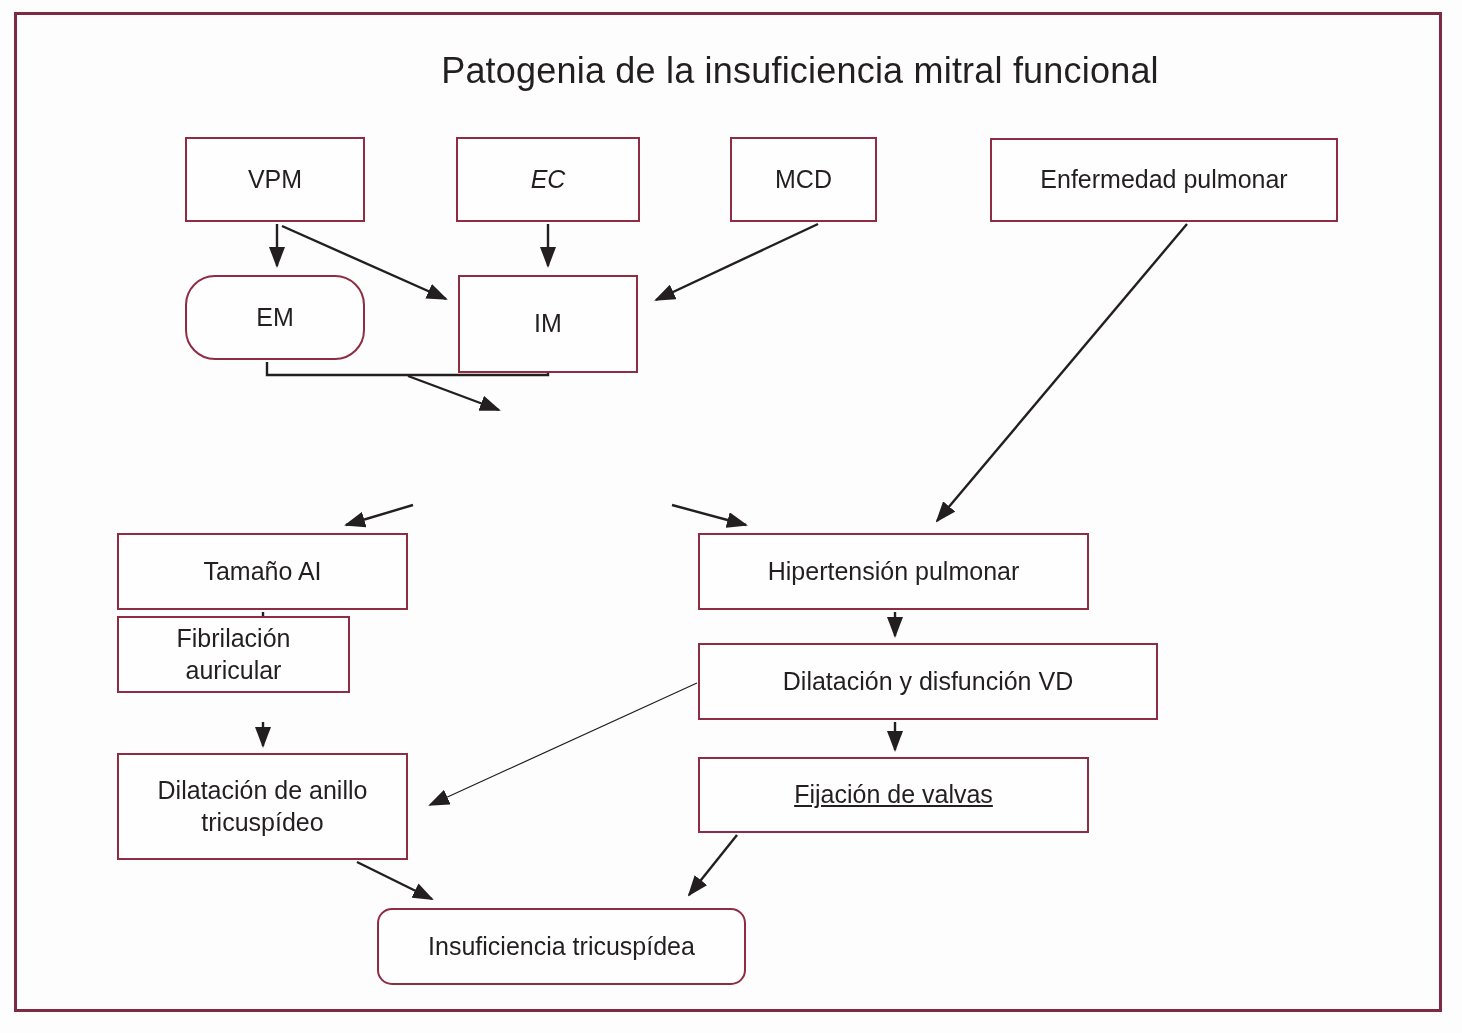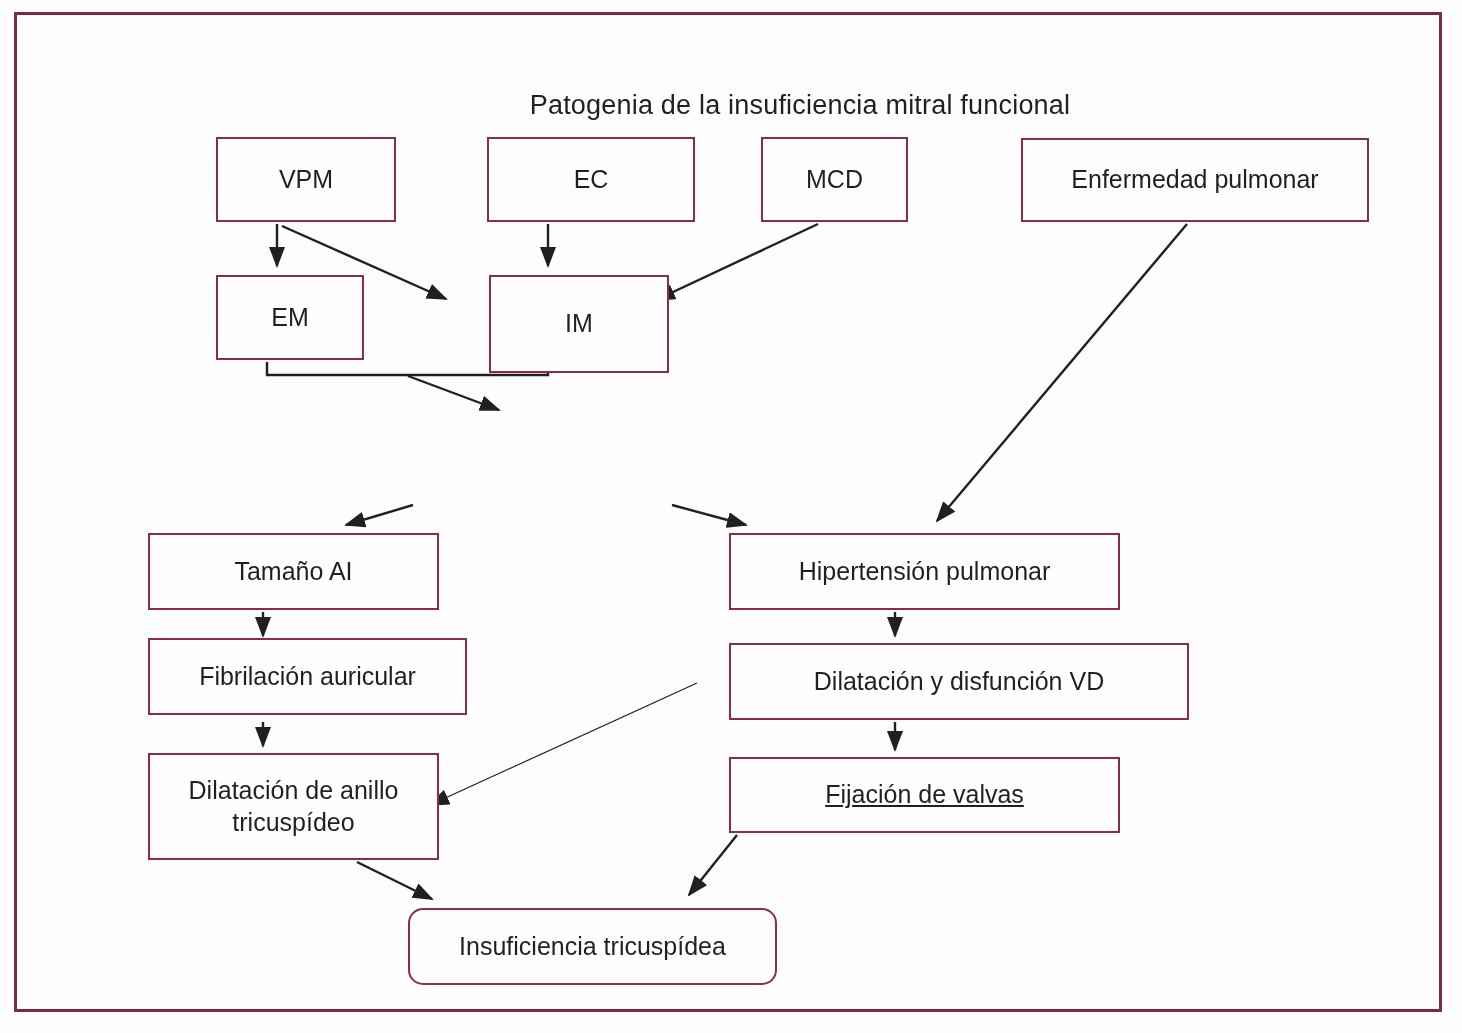--- a/index.html
+++ b/index.html
@@ -17,54 +17,52 @@
     left: 14px; top: 12px;
     width: 1428px; height: 1000px;
     border: 3px solid #7e2a42;
     box-sizing: border-box;
   }
   .title {
     position: absolute;
     left: 400px; top: 50px;
     width: 800px;
     text-align: center;
-    font-size: 27px;
+    font-size: 36px;
     letter-spacing: 0.2px;
-    margin-top: 40px;
   }
   .edges-layer {
     position: absolute;
     left: 0; top: 0;
     width: 1462px; height: 1033px;
   }
   .node {
     position: absolute;
     border: 2px solid #8e2c44;
     background: #fefefe;
     box-sizing: border-box;
     display: flex;
     align-items: center;
     justify-content: center;
     text-align: center;
     font-size: 25px;
     line-height: 1.25;
     padding: 2px 8px;
-    margin-left: 31px;
   }
   
   .n-vpm          { left: 185px; top: 137px; width: 180px; height: 85px; }
-  .n-ec           { left: 456px; top: 137px; width: 208px; height: 85px; }
+  .n-ec           { left: 456px; top: 137px; width: 184px; height: 85px; font-style: italic; }
   .n-mcd          { left: 730px; top: 137px; width: 147px; height: 85px; }
   .n-enfermedad   { left: 990px; top: 138px; width: 348px; height: 84px; }
-  .n-em           { left: 185px; top: 275px; width: 148px; height: 85px; }
+  .n-em           { left: 185px; top: 275px; width: 180px; height: 85px; border-radius: 30px; }
   .n-im           { left: 458px; top: 275px; width: 180px; height: 98px; }
   .n-presion      { left: 362px; top: 419px; width: 358px; height: 84px; }
   .n-tamano       { left: 117px; top: 533px; width: 291px; height: 77px; }
   .n-hipertension { left: 698px; top: 533px; width: 391px; height: 77px; align-items: center; }
-  .n-fibrilacion  { left: 117px; top: 638px; width: 319px; height: 77px; }
+  .n-fibrilacion  { left: 117px; top: 616px; width: 233px; height: 77px; }
   .n-vd           { left: 698px; top: 643px; width: 460px; height: 77px; }
   .n-anillo       { left: 117px; top: 753px; width: 291px; height: 107px; }
   .n-fijacion     { left: 698px; top: 757px; width: 391px; height: 76px; text-decoration: underline; }
   .n-insuf        { left: 377px; top: 908px; width: 369px; height: 77px; border-radius: 15px; }
 </style>
 </head>
 <body>
 
 <div class="canvas">
 

